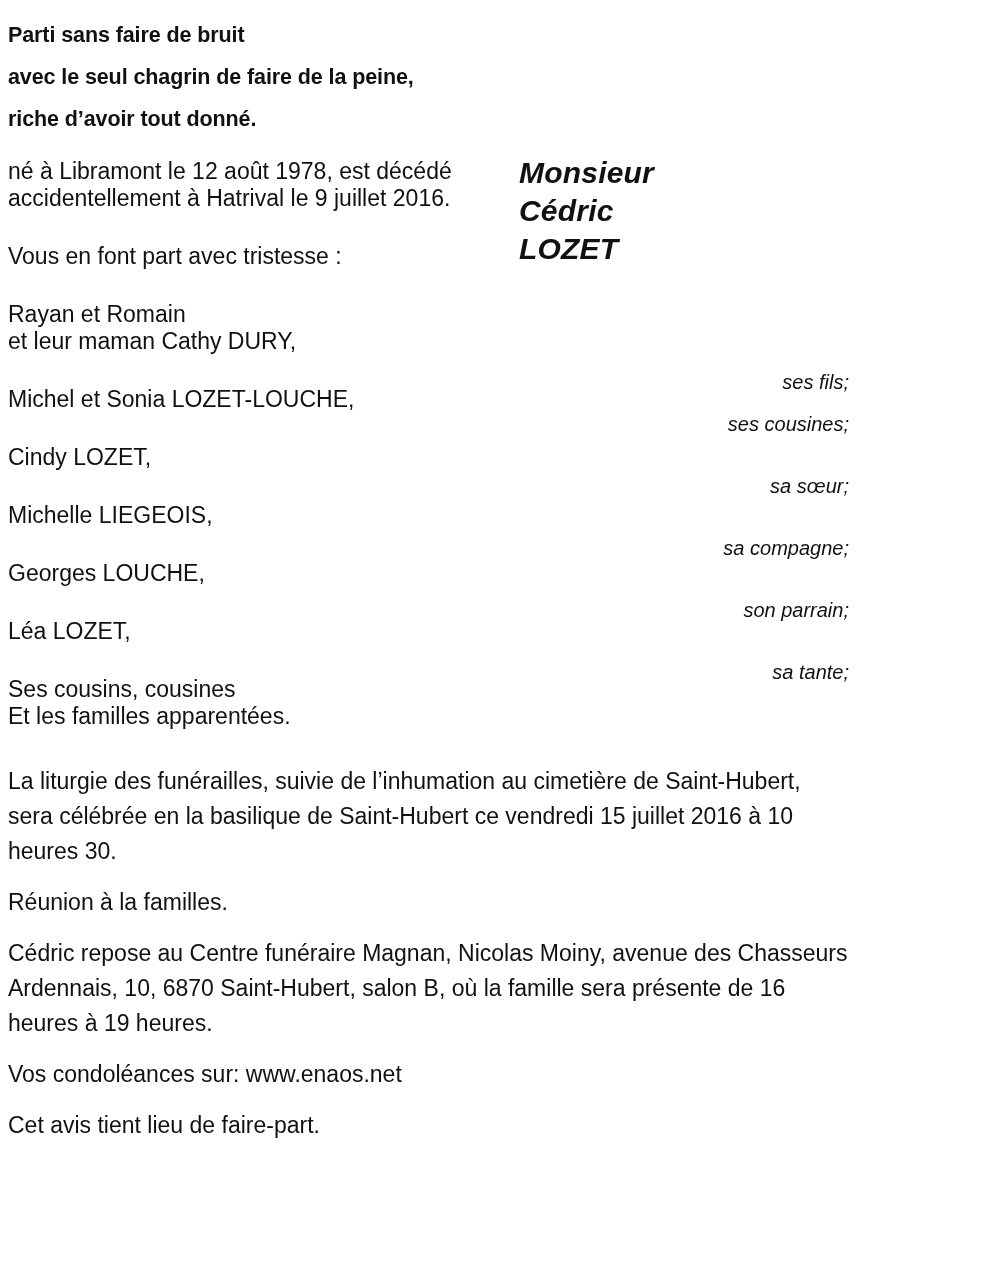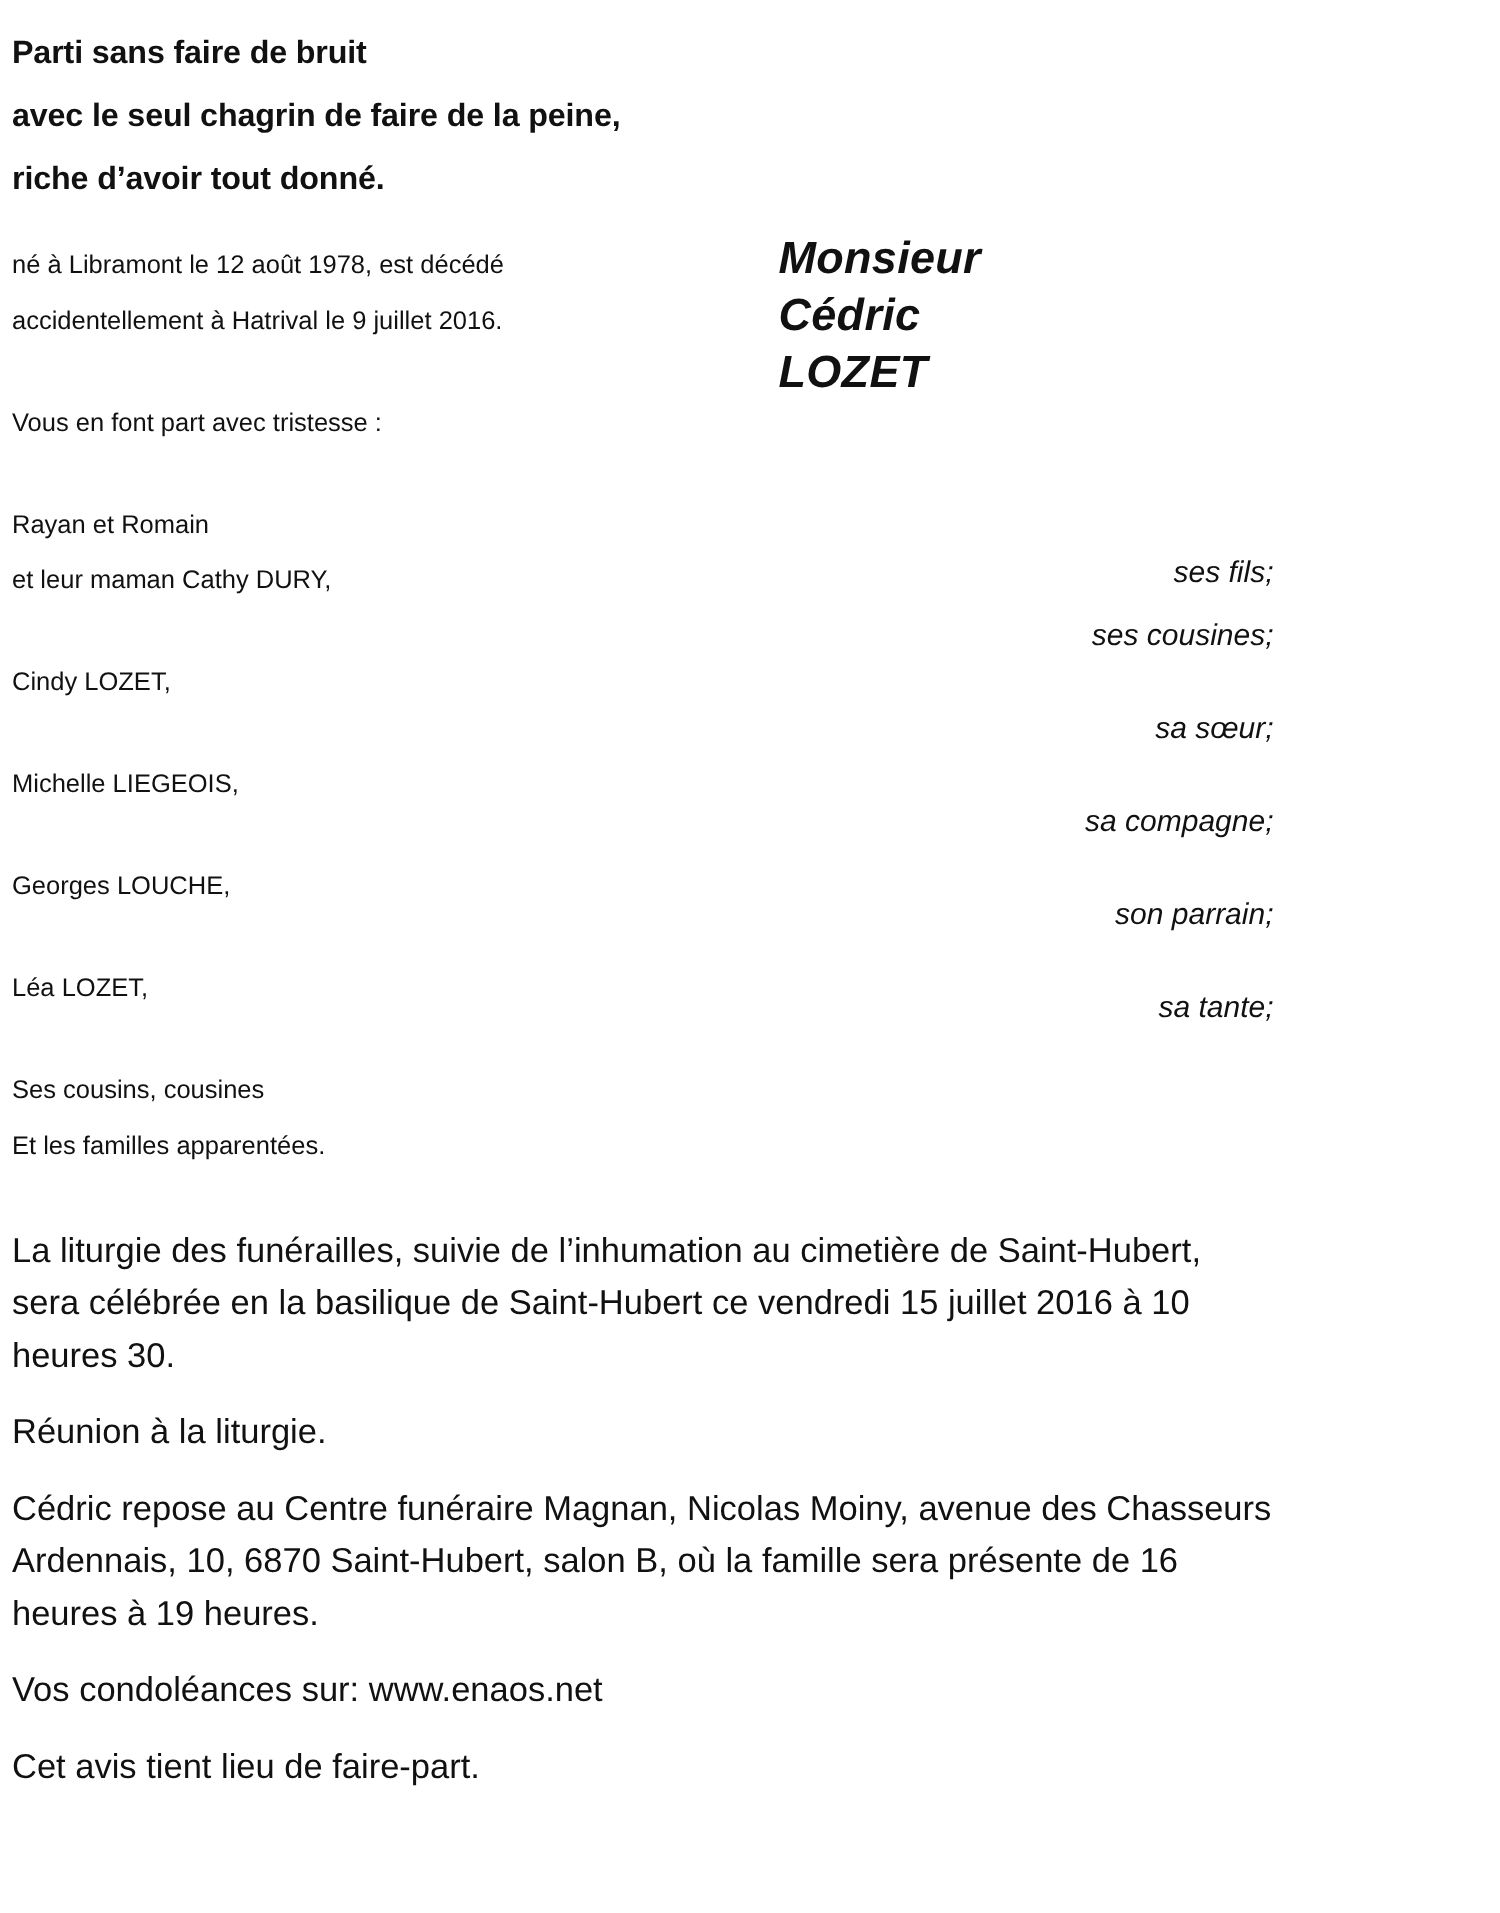--- a/index.html
+++ b/index.html
@@ -39,22 +39,22 @@
   .announce {
     position: relative;
     margin-top: 18px;
   }
 
   .col-left {
     width: 640px;
   }
 
   .para {
-    font-size: 17px;
-    line-height: 37px;
+    font-size: 23px;
+    line-height: 27px;
     white-space: pre-line;
   }
   .para + .para {
     margin-top: 31px;
   }
 
   
   .deceased {
     position: absolute;
     top: -4px;
@@ -115,38 +115,39 @@
       <div class="deceased-line">Cédric</div>
       <div class="deceased-line">LOZET</div>
     </div>
 
     <div class="col-left">
       <div class="para">né à Libramont le 12 août 1978, est décédé
 accidentellement à Hatrival le 9 juillet 2016.</div>
       <div class="para">Vous en font part avec tristesse :</div>
       <div class="para">Rayan et Romain
 et leur maman Cathy DURY,</div>
+      <div class="para">Michel et Sonia LOZET-LOUCHE,</div>
       <div class="para">Cindy LOZET,</div>
       <div class="para">Michelle LIEGEOIS,</div>
       <div class="para">Georges LOUCHE,</div>
       <div class="para">Léa LOZET,</div>
       <div class="para">Ses cousins, cousines
 Et les familles apparentées.</div>
     </div>
 
     <div class="relation" style="top:212px">ses fils;</div>
     <div class="relation" style="top:254px">ses cousines;</div>
     <div class="relation" style="top:316px">sa sœur;</div>
     <div class="relation" style="top:378px">sa compagne;</div>
     <div class="relation" style="top:440px">son parrain;</div>
     <div class="relation" style="top:502px">sa tante;</div>
 
   </div>
 
   <div class="closing">
     <div class="para block-para">La liturgie des funérailles, suivie de l’inhumation au cimetière de Saint-Hubert, sera célébrée en la basilique de Saint-Hubert ce vendredi 15 juillet 2016 à 10 heures 30.</div>
-    <div class="para block-para">Réunion à la liturgie.</div>
+    <div class="para block-para">Réunion à la familles.</div>
     <div class="para block-para">Cédric repose au Centre funéraire Magnan, Nicolas Moiny, avenue des Chasseurs Ardennais, 10, 6870 Saint-Hubert, salon B, où la famille sera présente de 16 heures à 19 heures.</div>
     <div class="para block-para">Vos condoléances sur: www.enaos.net</div>
     <div class="para block-para">Cet avis tient lieu de faire-part.</div>
   </div>
 
 </div>
 
 </body></html>

